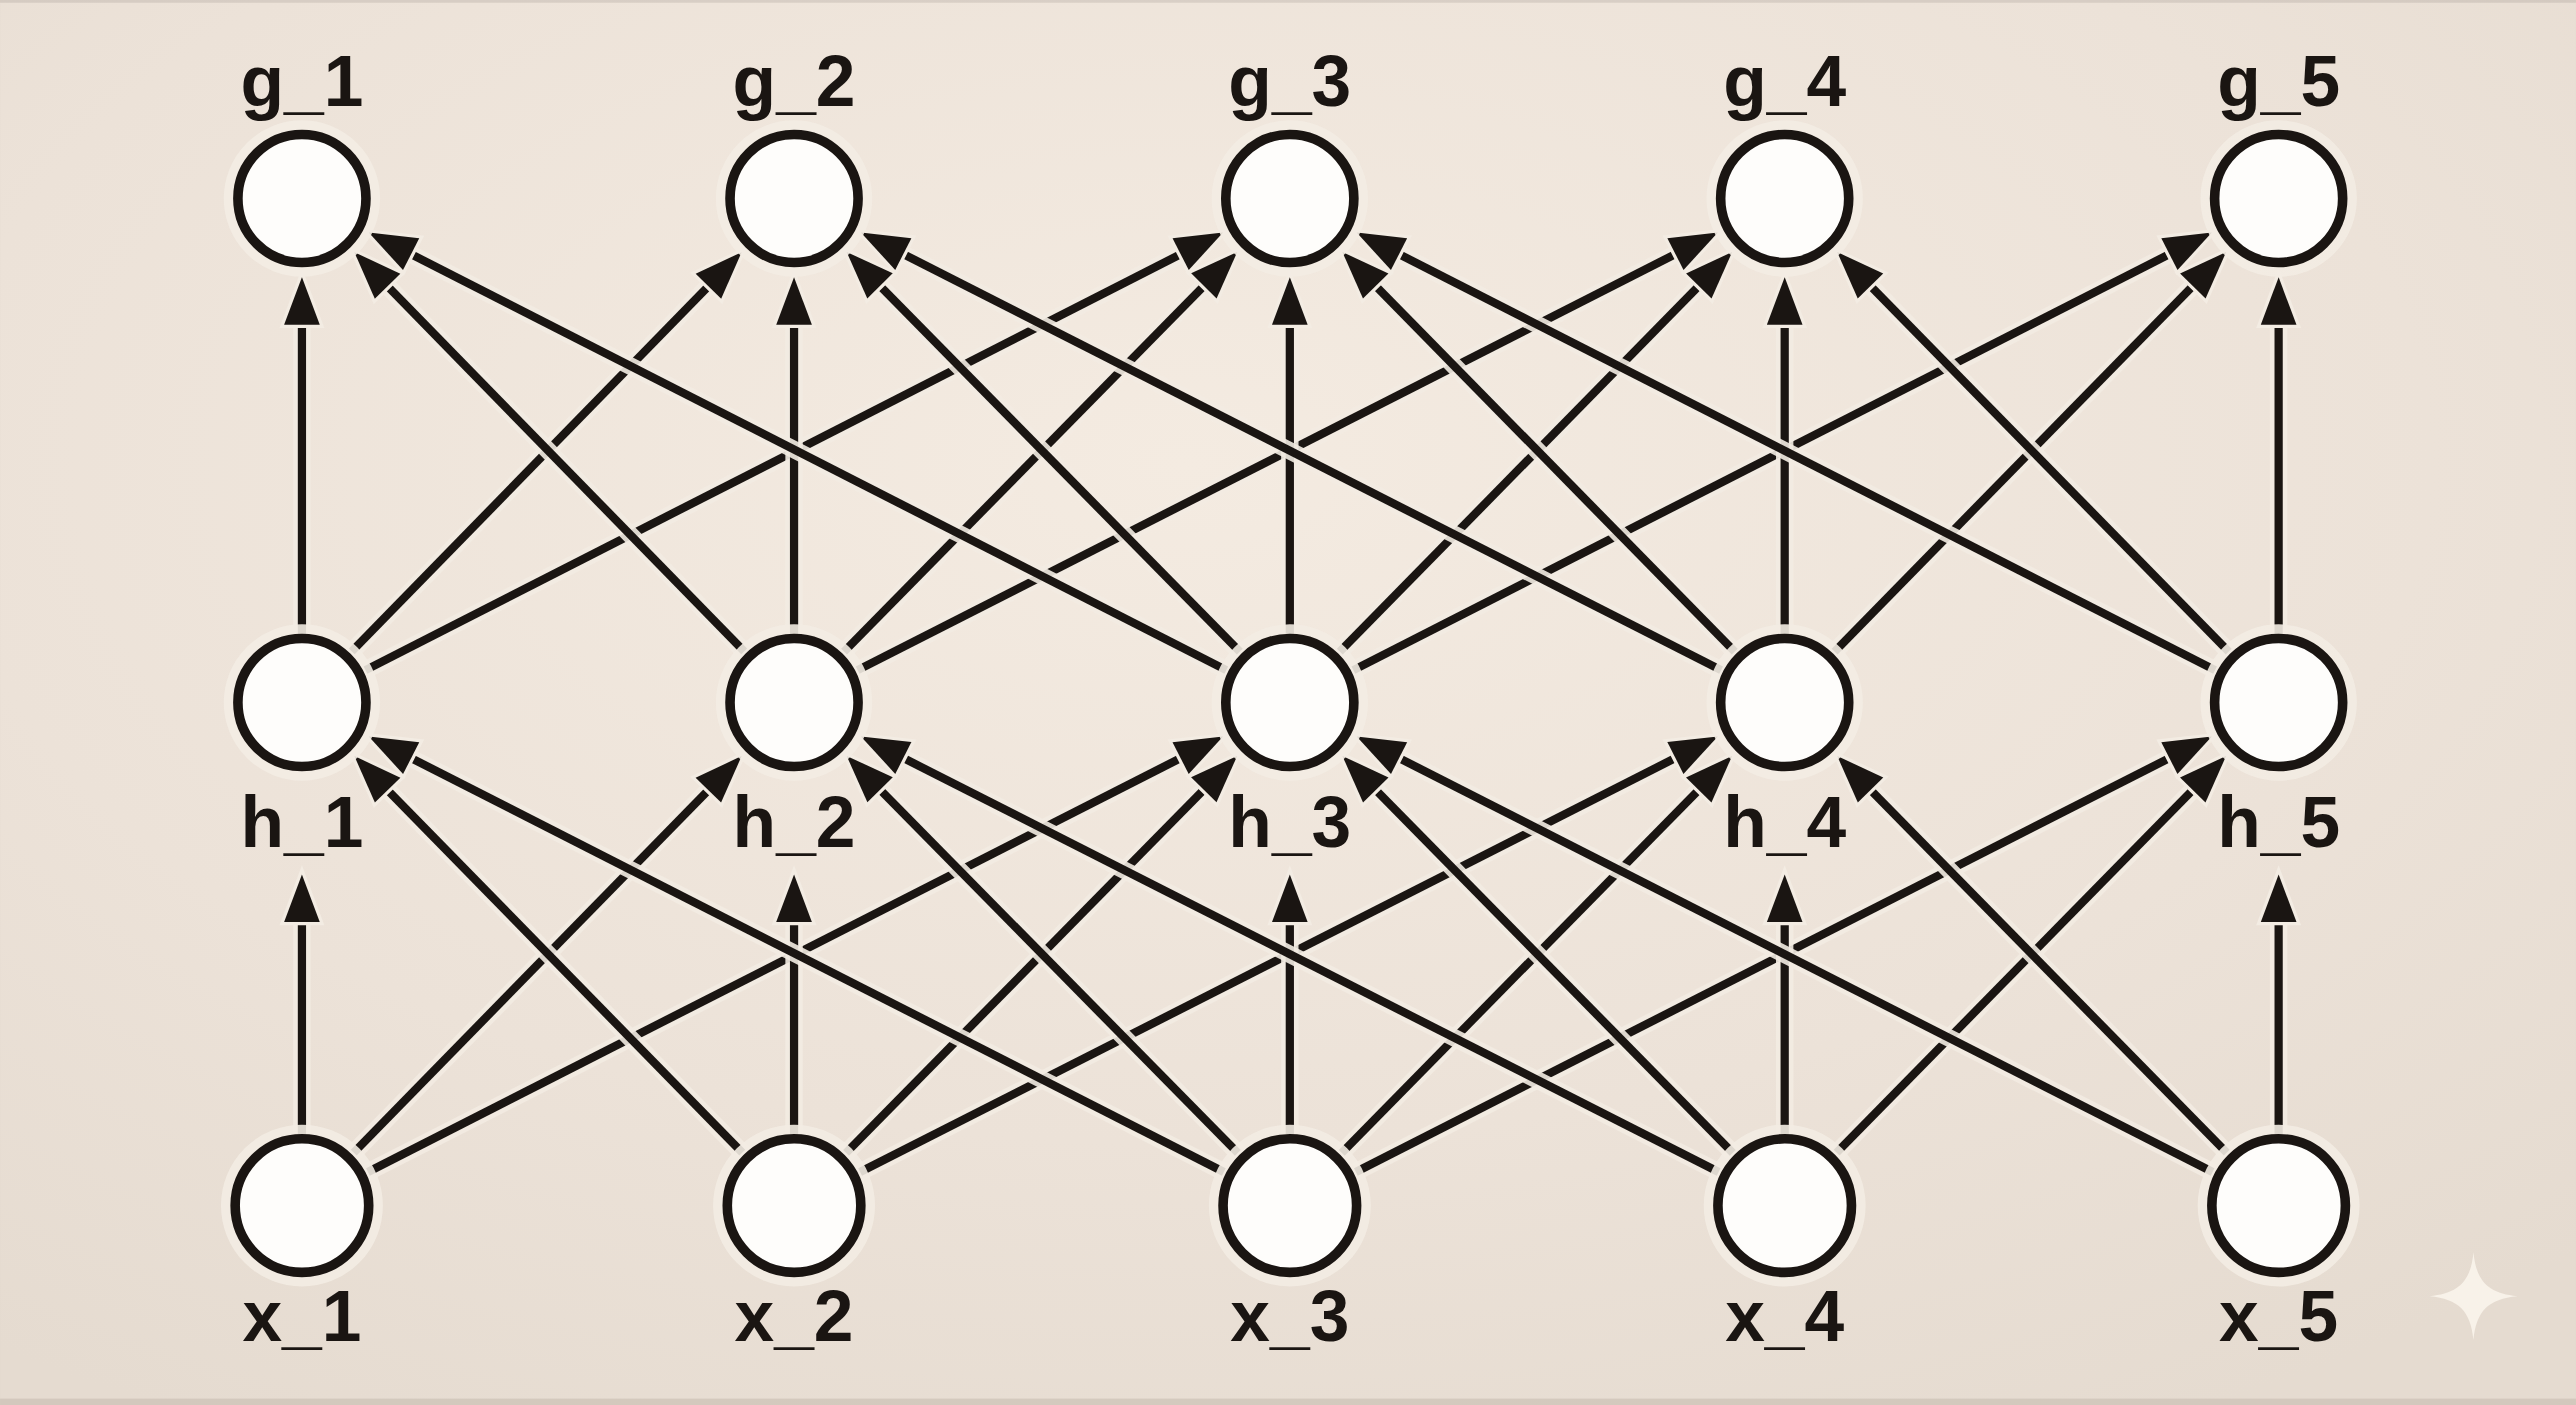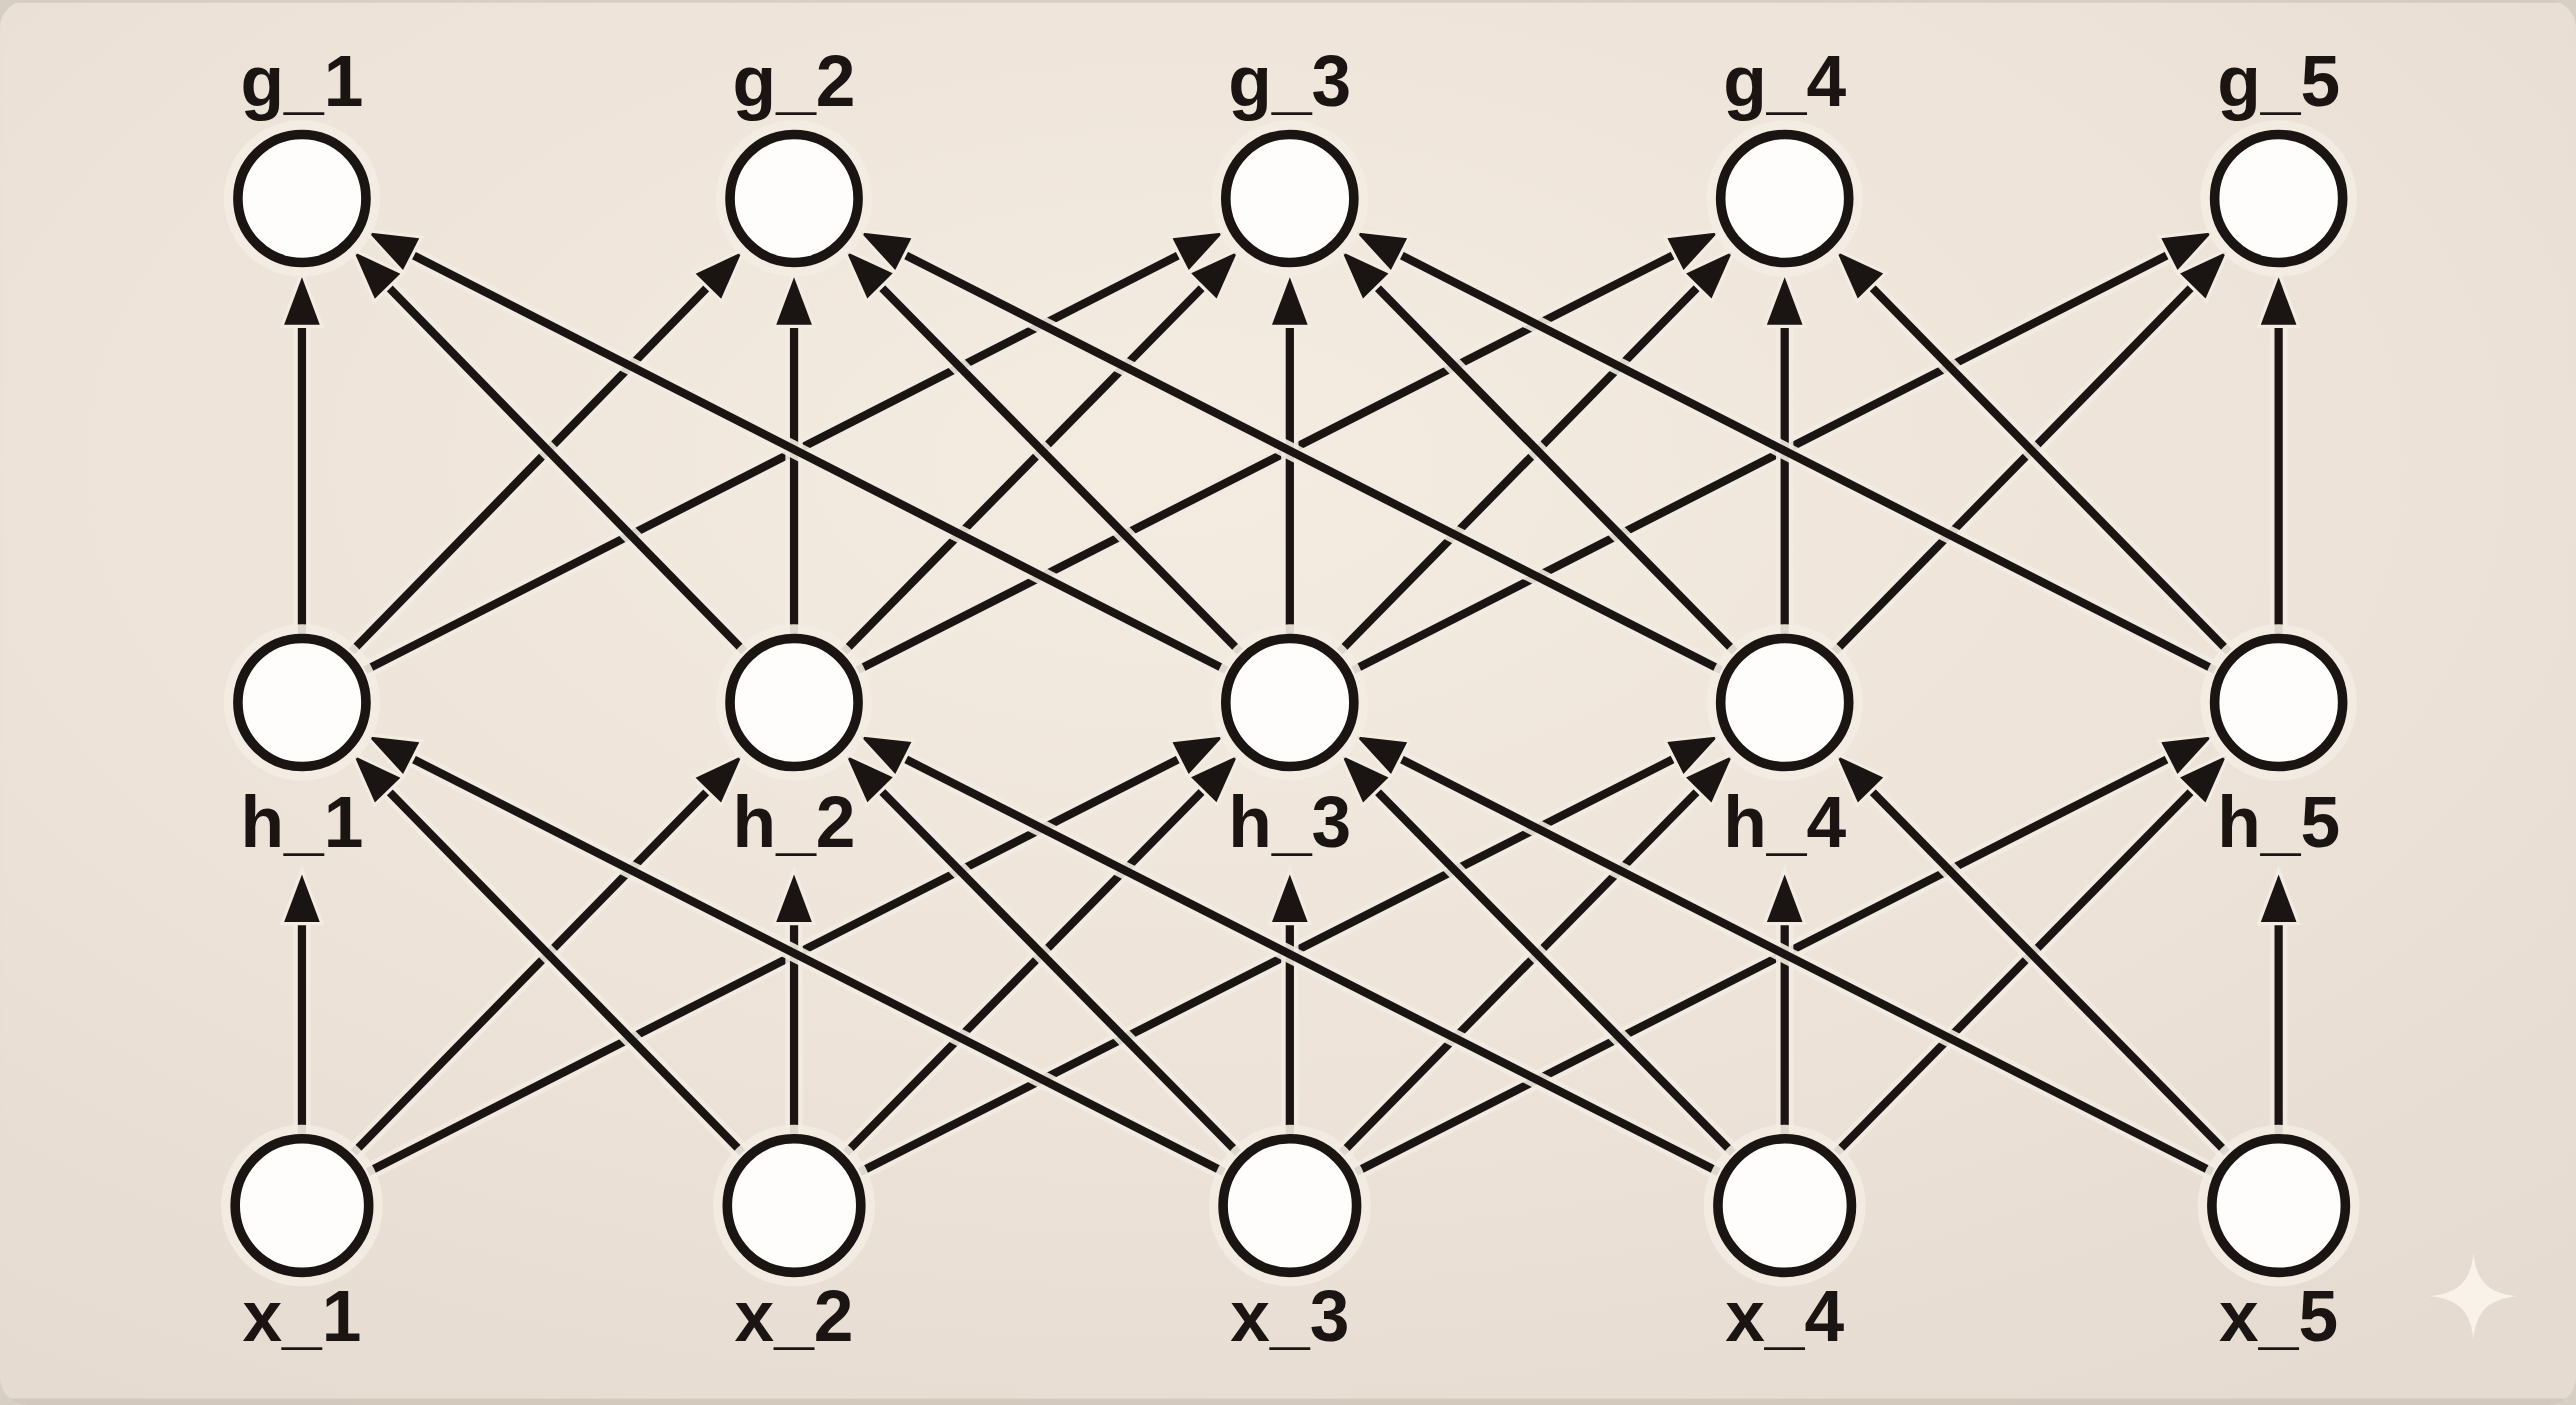--- a/index.html
+++ b/index.html
@@ -1,21 +1,20 @@
 <!DOCTYPE html>
 <html style="font-size:14.6px"><head>
 <meta charset="utf-8">
 <style>
   html, body { margin: 0; padding: 0; background: #d8cfc4; }
   #stage {
     position: relative;
     width: 2576px;
     height: 1405px;
     overflow: hidden;
-    border-radius: 28px;
   }
   #diagram { display: block; width: 100%; height: 100%; }
   text.node-label {
     font-family: "Liberation Sans", "DejaVu Sans", sans-serif;
     font-weight: 600;
   }
 </style>
 </head>
 <body>
 

